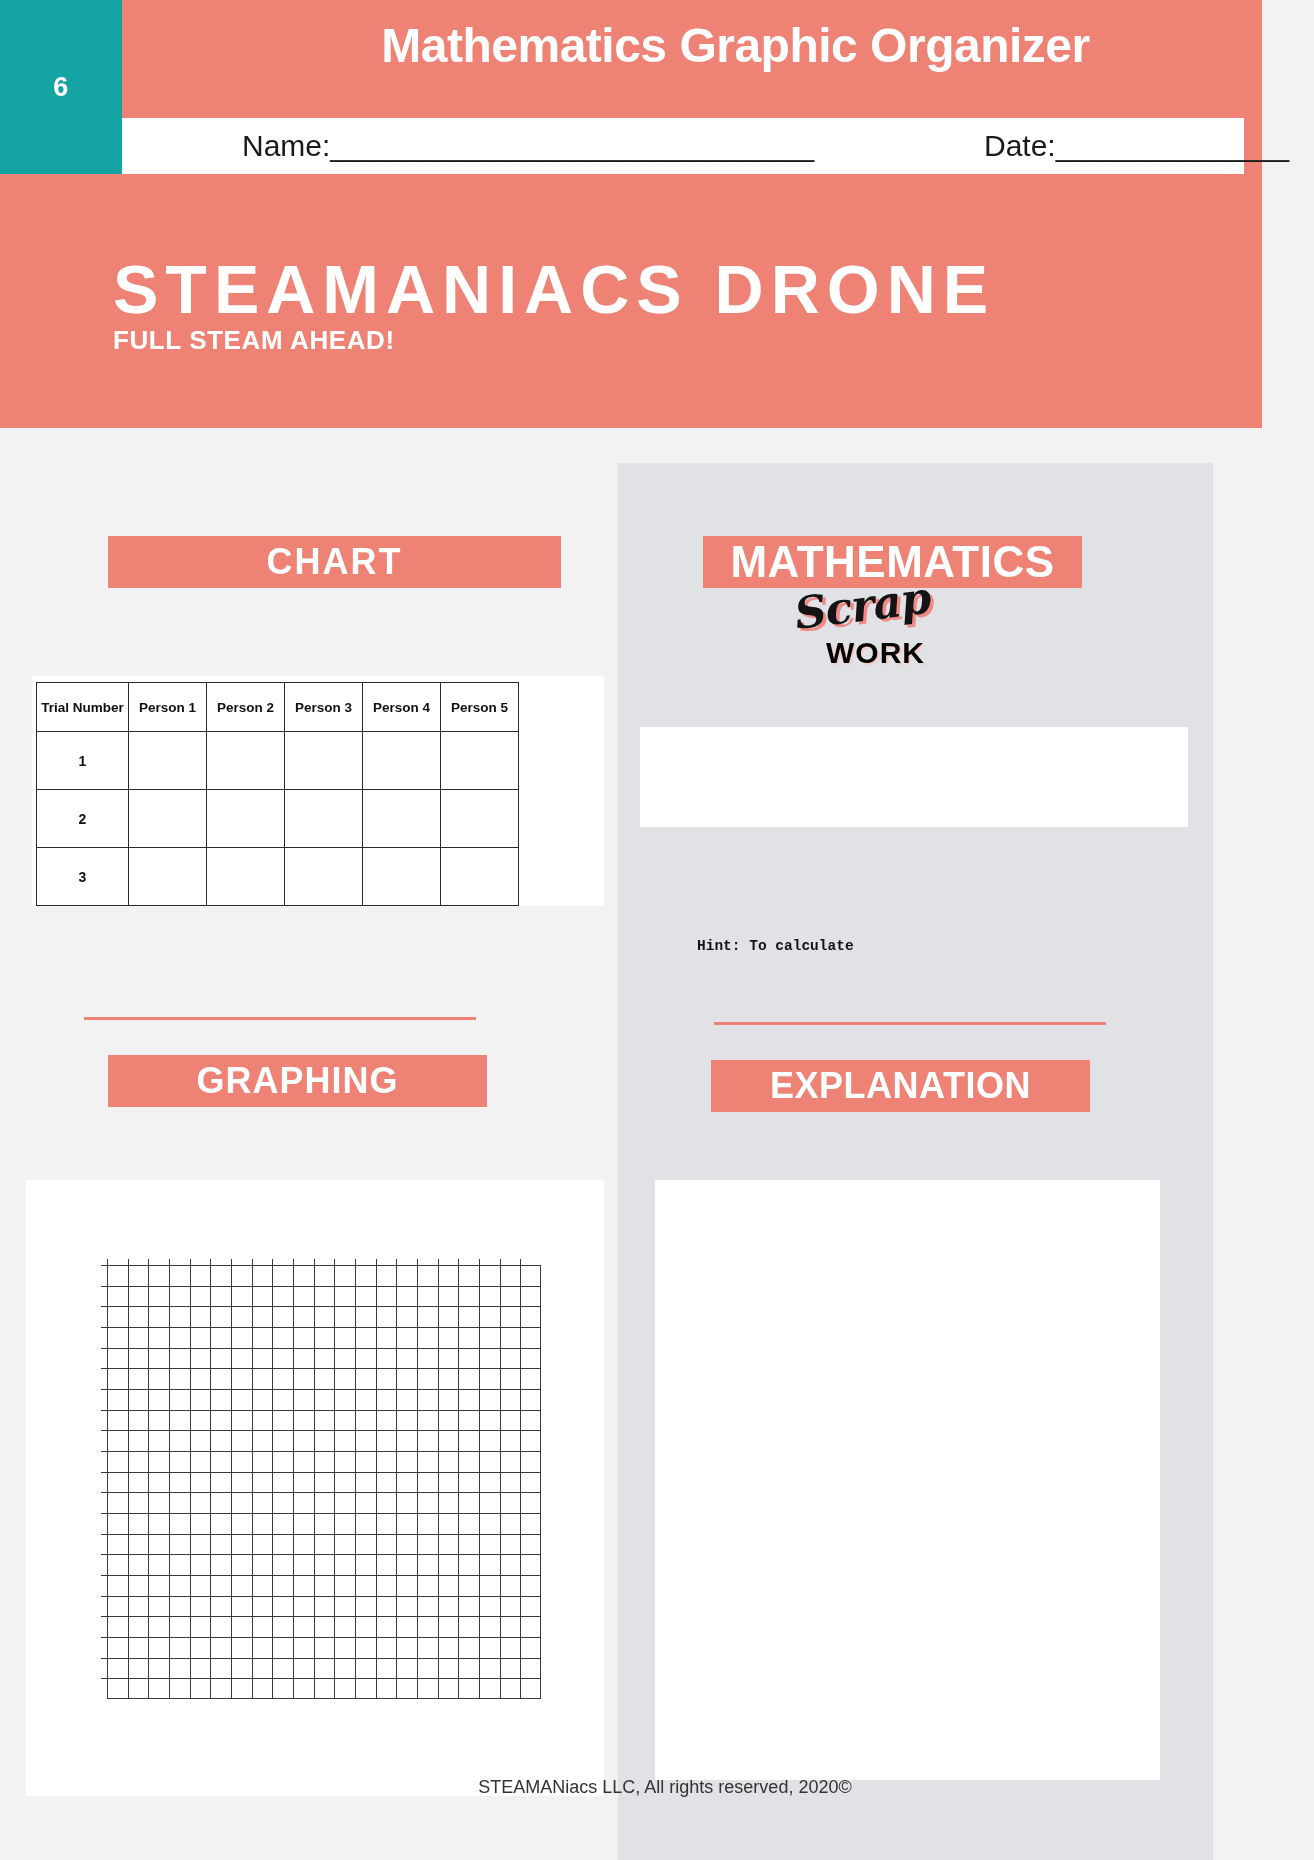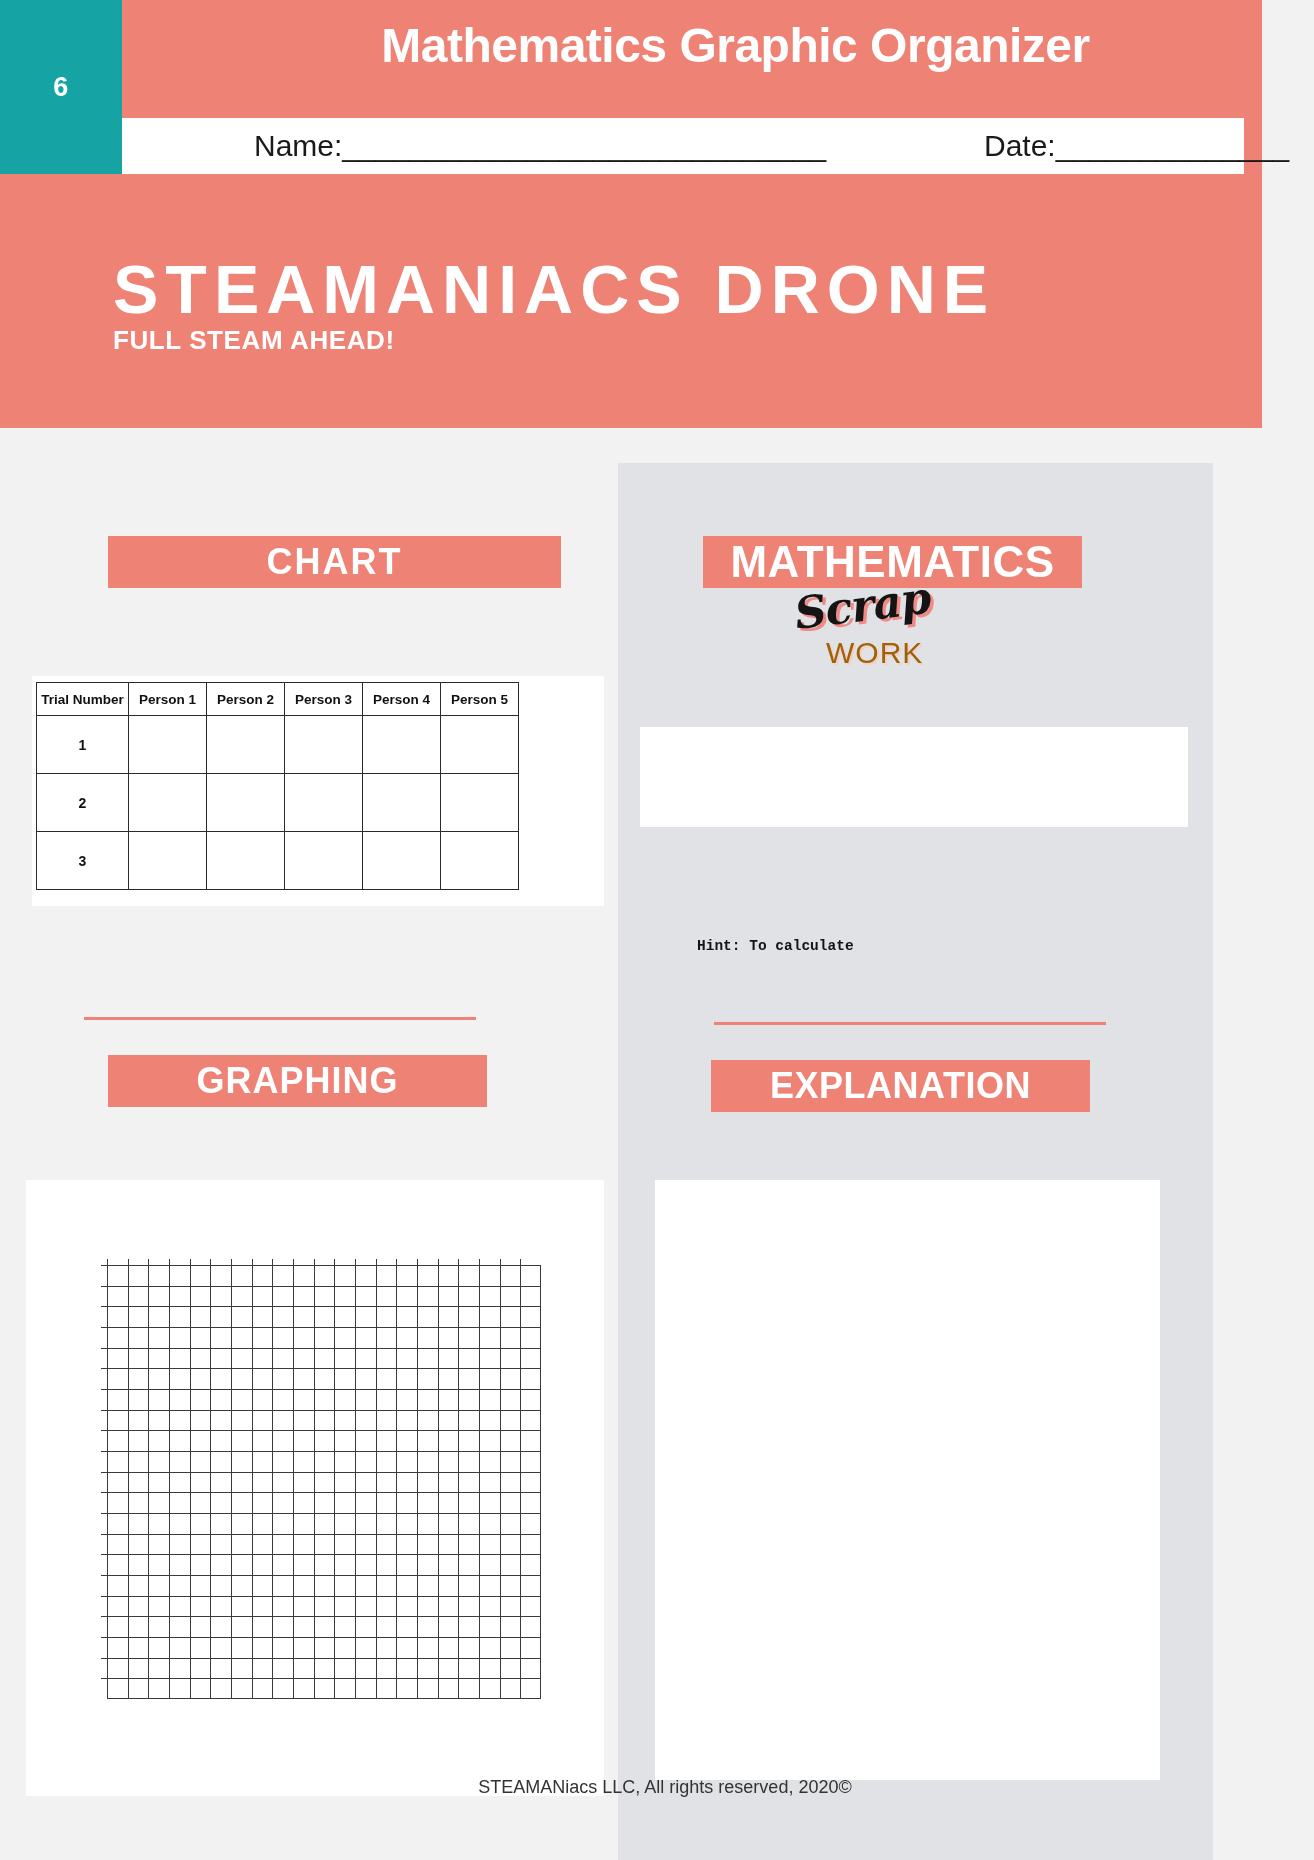--- a/index.html
+++ b/index.html
@@ -29,21 +29,21 @@
     position: absolute; left: 122px; top: 18px; width: 1227px;
     text-align: center; color: #ffffff;
     font-size: 48px; font-weight: bold; letter-spacing: -0.5px;
     font-family: "Liberation Sans", sans-serif;
   }
   .name-date-strip {
     position: absolute; left: 122px; top: 118px; width: 1122px; height: 56px;
     background: #ffffff; display: flex; align-items: center;
   }
   .nd-name {
-    position: absolute; left: 132px; top: 50%; transform: translateY(-50%);
+    position: absolute; left: 120px; top: 50%; transform: translateY(-50%);
     font-size: 30px; color: #1a1a1a; white-space: nowrap;
     font-family: "Liberation Sans", sans-serif;
   }
   .nd-date {
     position: absolute; left: 862px; top: 50%; transform: translateY(-50%);
     font-size: 30px; color: #1a1a1a; white-space: nowrap;
     font-family: "Liberation Sans", sans-serif;
   }
   .brand-title {
     position: absolute; left: 113px; top: 250px;
@@ -77,39 +77,39 @@
   .scrap-wrap { position: absolute; left: 790px; top: 588px; width: 220px; height: 82px; }
   .scrap-script {
     position: absolute; left: 8px; top: 0px;
     font-family: "DejaVu Serif", serif; font-style: italic; font-weight: bold;
     font-size: 44px; color: #141414; letter-spacing: -1px;
     transform: rotate(-7deg); transform-origin: left bottom;
     text-shadow: 3px 3px 0 #f08a86;
   }
   .scrap-work {
     position: absolute; left: 36px; top: 48px;
-    font-family: "Liberation Sans", sans-serif; font-weight: normal;
-    font-size: 30px; color: #a16207; letter-spacing: 1px;
+    font-family: "Liberation Sans", sans-serif; font-weight: bold;
+    font-size: 30px; color: #000000; letter-spacing: 1px;
     text-shadow: 2px 2px 0 #f3cfc9;
   }
 
   
   .chart-card {
     position: absolute; left: 32px; top: 676px; width: 572px; height: 230px;
     background: #ffffff;
   }
   table.grid-table {
     position: absolute; border-collapse: collapse; background: #ffffff;
   }
   table.grid-table th, table.grid-table td {
     border: 1.4px solid #2b2b2b; text-align: center; vertical-align: middle;
     font-family: "Liberation Sans", sans-serif; color: #111111;
   }
   #chart-table { left: 36px; top: 682px; }
-  #chart-table th { font-size: 13.5px; font-weight: bold; height: 33px; }
+  #chart-table th { font-size: 13.5px; font-weight: bold; height: 49px; }
   #chart-table td { font-size: 14px; font-weight: bold; height: 58px; }
   #chart-table .col-trial { width: 92px; }
   #chart-table .col-person { width: 78px; }
 
   
   .math-card {
     position: absolute; left: 640px; top: 727px; width: 548px; height: 100px;
     background: #ffffff;
   }
   #math-table { left: 645px; top: 733px; }

